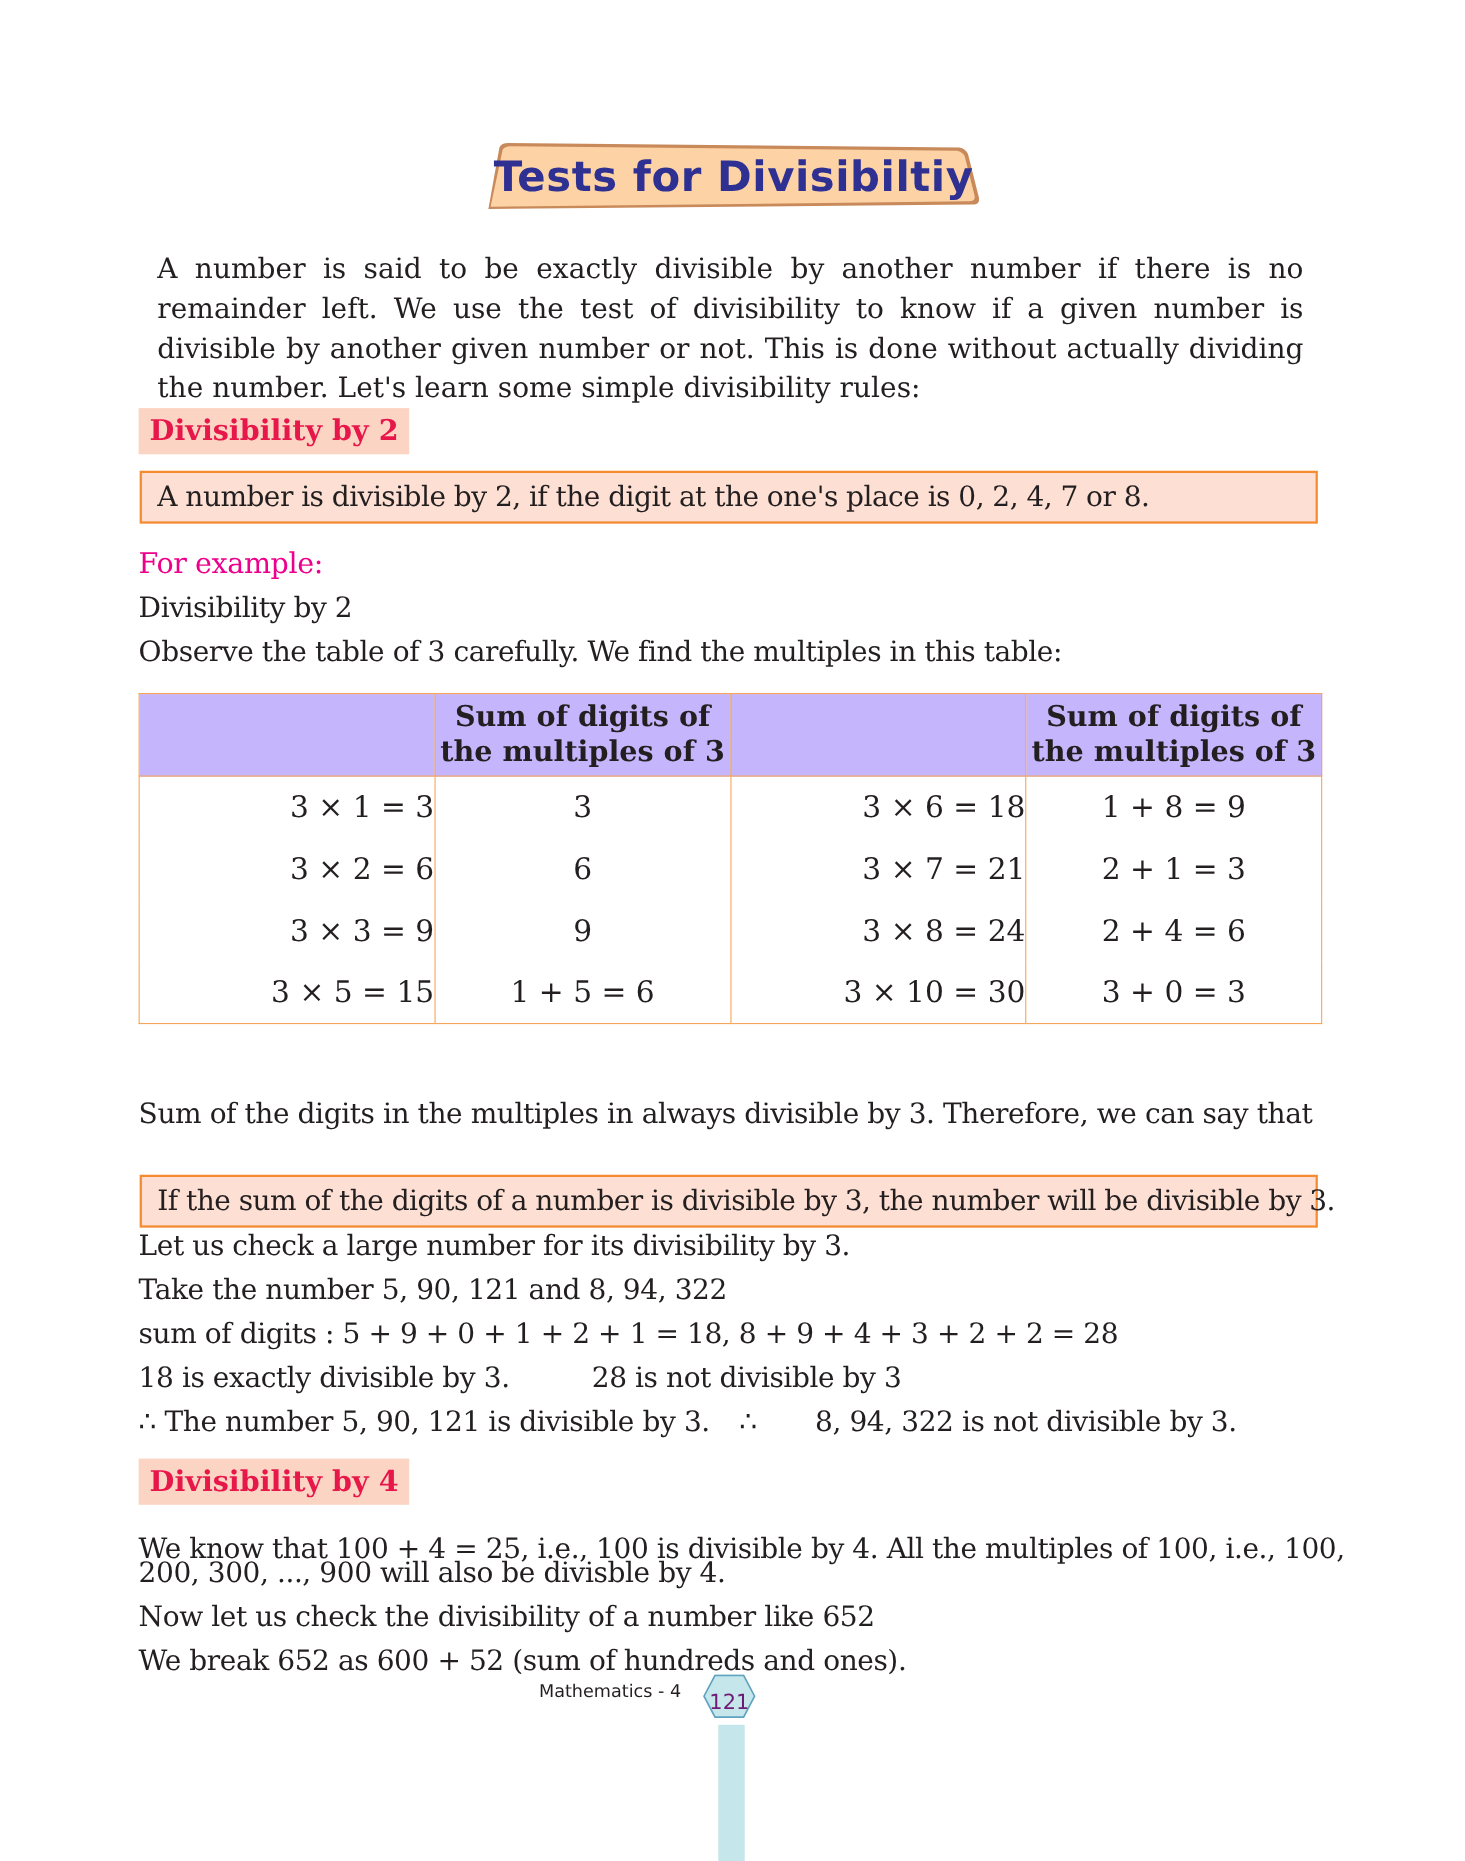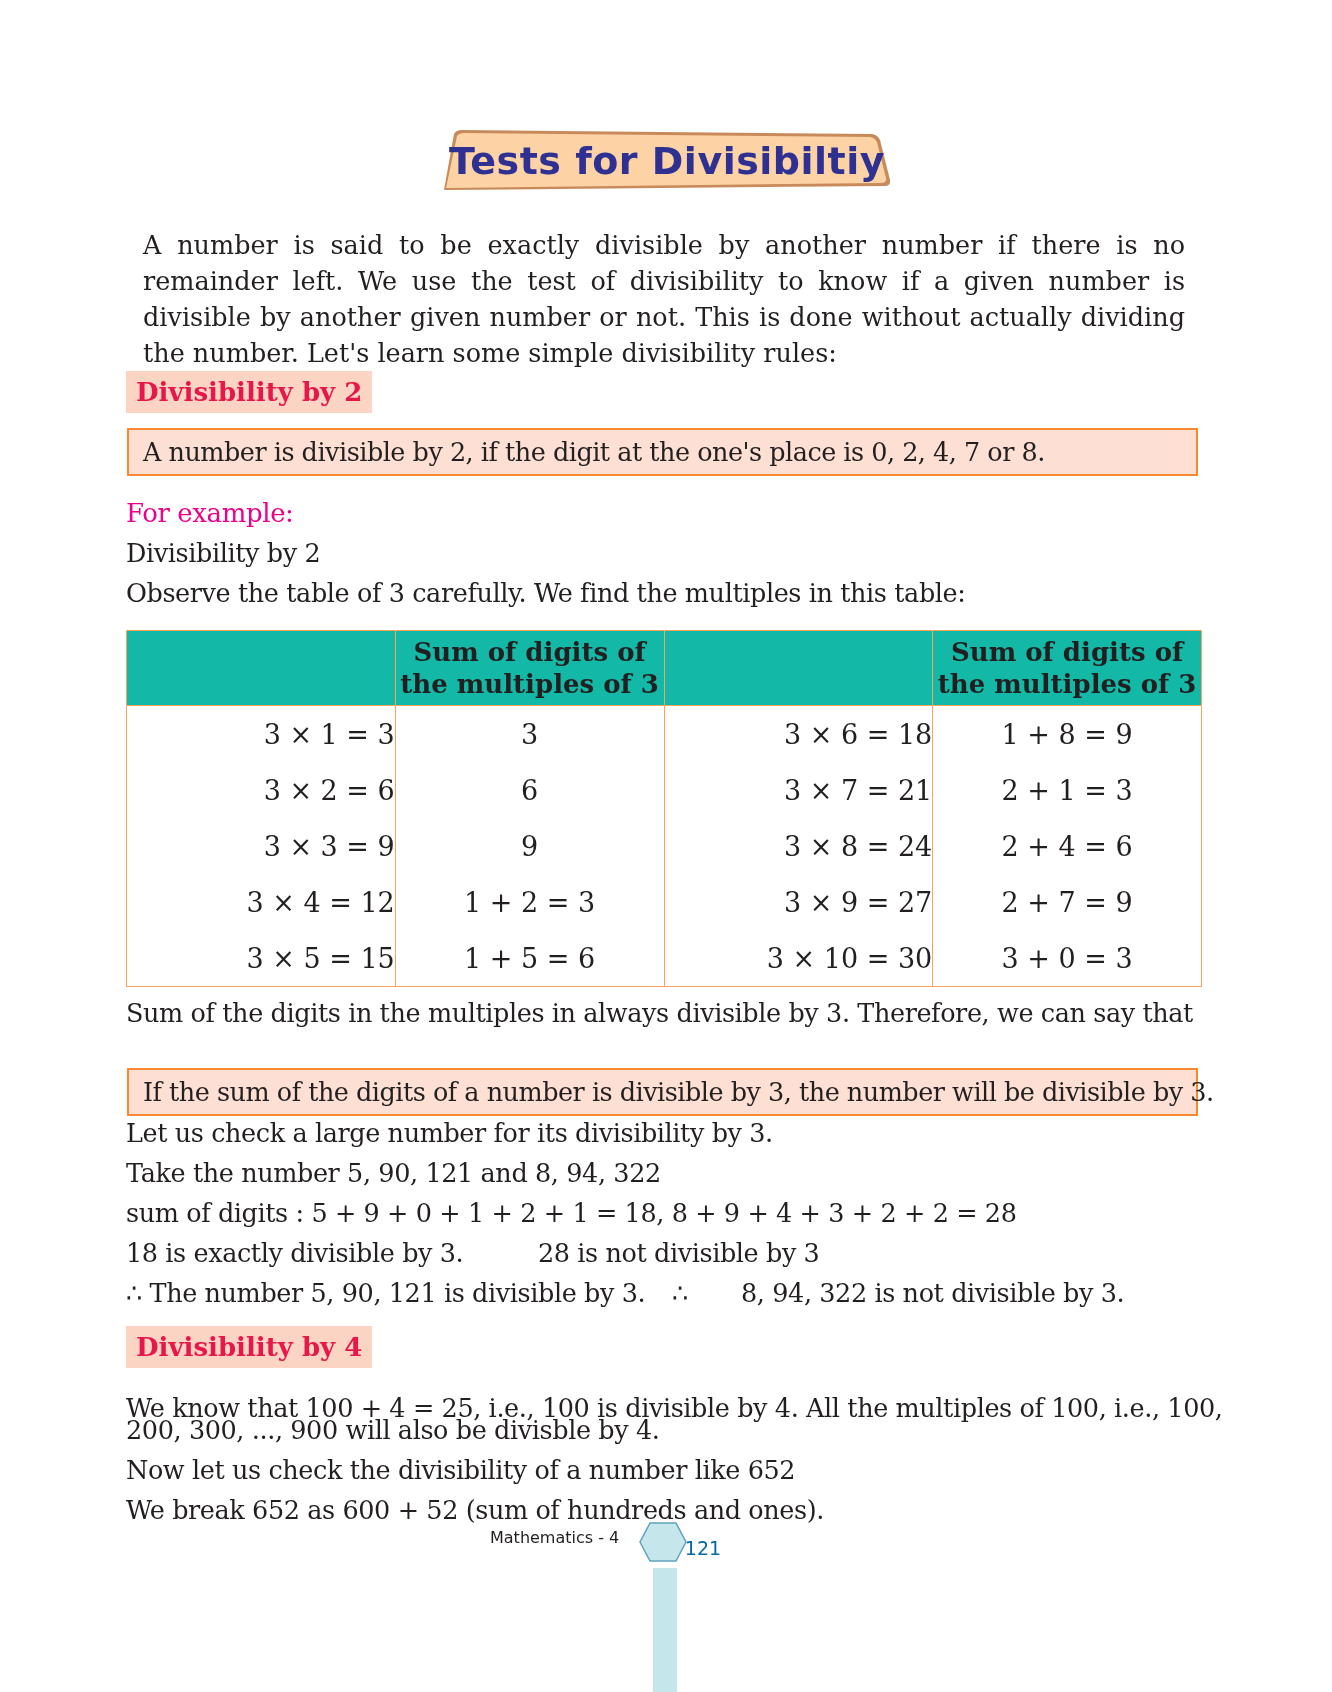--- a/index.html
+++ b/index.html
@@ -24,34 +24,34 @@
 
     .rule-box { left: 127px; width: 1071px; height: 48px; background: #fde0d3;
       border: 2px solid #f58a2e; box-sizing: border-box; font-size: 25.5px;
       line-height: 44px; padding-left: 14px; white-space: nowrap; letter-spacing: -0.5px; }
 
     .pink-label { color: #ec008c; font-weight: normal; font-size: 26px; }
 
     table.mult { position: absolute; left: 126px; top: 630px; width: 1076px;
       border-collapse: collapse; table-layout: fixed; }
     table.mult th, table.mult td { border: 1.5px solid #f5a65b; }
-    table.mult th { background: #14b8a6; height: 74px; font-weight: bold; font-size: 26px;
+    table.mult th { background: #c4b5fd; height: 74px; font-weight: bold; font-size: 26px;
       line-height: 32px; text-align: center; padding: 0; vertical-align: middle; }
     table.mult td { height: 56px; font-size: 27px; text-align: center; padding: 0;
       border-top: none; border-bottom: none; font-family: "DejaVu Serif", serif; }
     table.mult tr:last-child td { border-bottom: 1.5px solid #f5a65b; }
     table.mult td.lft { text-align: right; padding-left: 60px; }
 
     .footer-label { left: 490px; top: 1528px; font-family: "DejaVu Sans", "Liberation Sans", sans-serif;
       font-size: 16px; color: #231f20; }
     .page-hex { left: 638px; top: 1522px; width: 50px; height: 40px; }
     .page-hex svg { position: absolute; left: 0; top: 0; }
     .page-num { position: absolute; left: 0; top: 0; width: 50px; height: 52px; display: flex;
       align-items: center; justify-content: center; font-family: "DejaVu Sans", sans-serif;
-      font-size: 19px; color: #0369a1; margin-left: 40px; }
+      font-size: 19px; color: #701a75; }
     .page-strip { left: 653px; top: 1568px; width: 24px; height: 124px; background: #c5e6ea; }
   </style>
 </head>
 <body>
 
 <div class="abs banner">
   <svg width="450" height="66" viewBox="0 0 450 66">
     <path d="M14 6 Q16 2 22 2 L432 6 Q438 7 440 12 L450 52 Q451 58 444 58 L4 62 Z" fill="#c98a5b"></path>
     <path d="M17 8 Q19 5 24 5 L430 9 Q435 10 437 14 L446 50 Q447 55 441 55 L6 60 Z" fill="#fdd3a5"></path>
   </svg>
@@ -92,26 +92,20 @@
       <td class="lft">3 × 7 = 21</td>
       <td>2 + 1 = 3</td>
     </tr>
     <tr>
       <td class="lft">3 × 3 = 9</td>
       <td>9</td>
       <td class="lft">3 × 8 = 24</td>
       <td>2 + 4 = 6</td>
     </tr>
     <tr>
-      <td class="lft">3 × 4 = 12</td>
-      <td>1 + 2 = 3</td>
-      <td class="lft">3 × 9 = 27</td>
-      <td>2 + 7 = 9</td>
-    </tr>
-    <tr>
       <td class="lft">3 × 5 = 15</td>
       <td>1 + 5 = 6</td>
       <td class="lft">3 × 10 = 30</td>
       <td>3 + 0 = 3</td>
     </tr>
   </tbody>
 </table>
 
 <div class="abs line" style="top:995px;">Sum of the digits in the multiples in always divisible by 3. Therefore, we can say that</div>
 <div class="abs rule-box" style="top:1068px;">If the sum of the digits of a number is divisible by 3, the number will be divisible by 3.</div>

